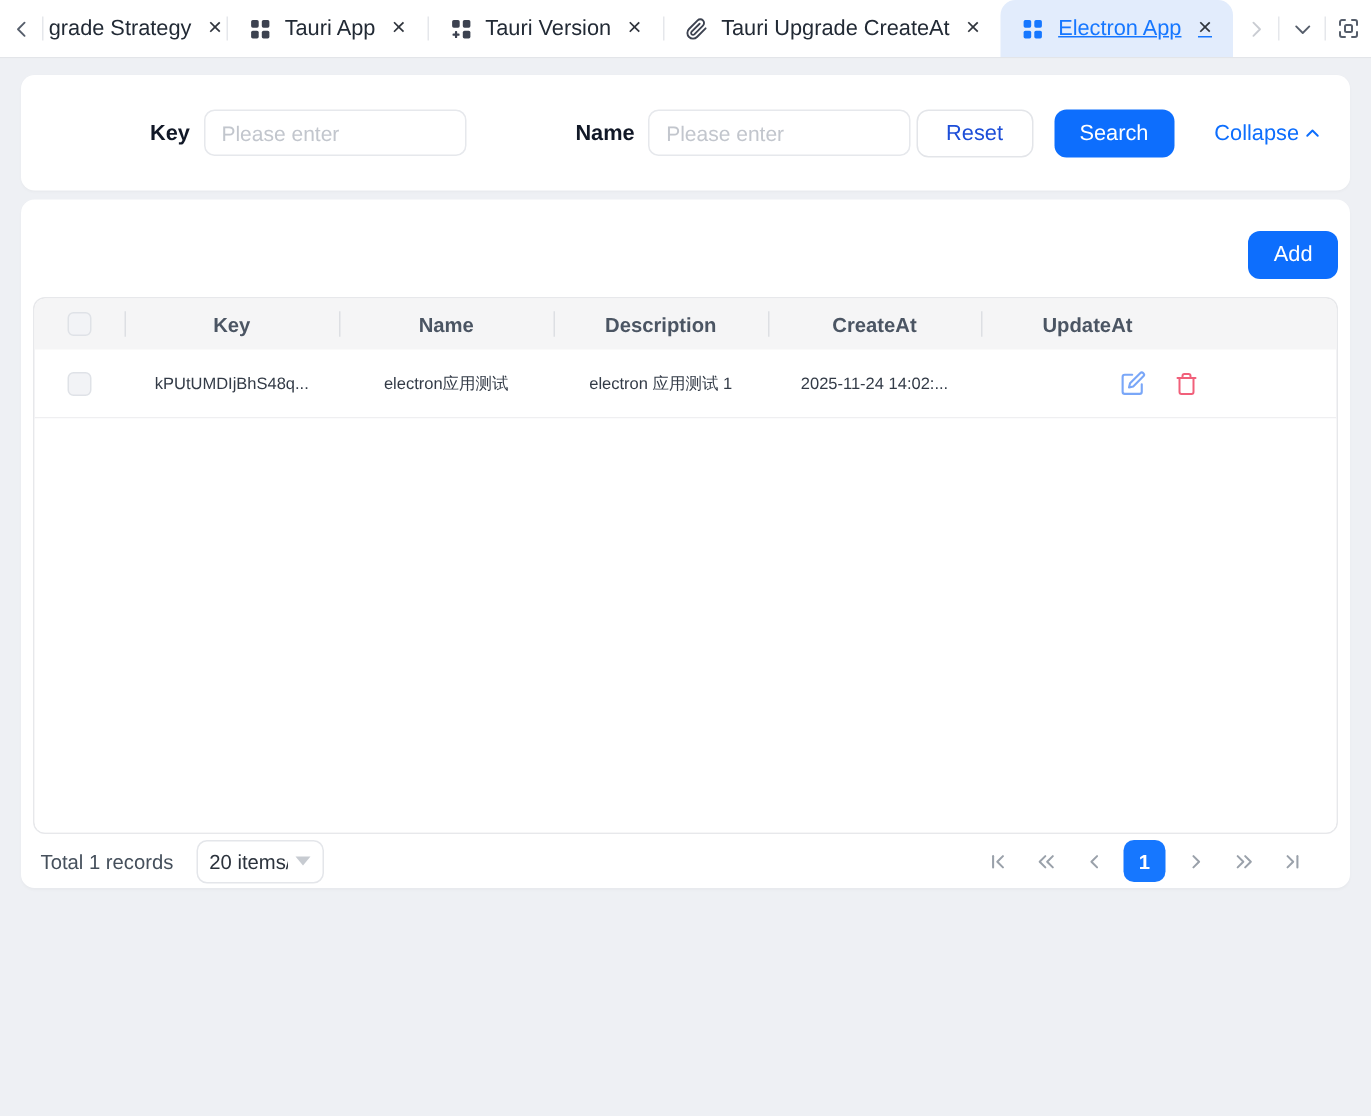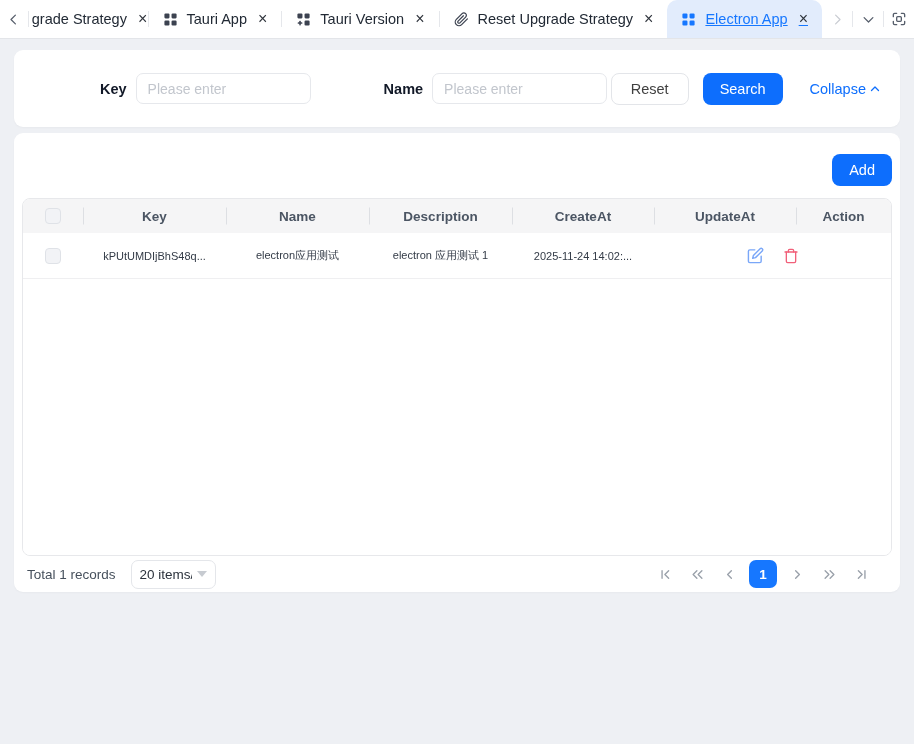--- a/index.html
+++ b/index.html
@@ -58,21 +58,21 @@
     padding: 0 11px; font-size: 14px; color: #111827; outline: none;
     font-family: "Liberation Sans", sans-serif;
   }
   .text-input::placeholder { color: #c2c6cd; }
   .search-actions { margin-left: auto; display: flex; align-items: center; margin-right: 19px; }
   .btn {
     height: 32px; border-radius: 8px; font-size: 14.5px; cursor: pointer;
     font-family: "Liberation Sans", sans-serif; display: inline-flex;
     align-items: center; justify-content: center;
   }
-  .btn-default { background: #fff; border: 1px solid #e3e5e9; color: #404040; padding: 0 19px; }
+  .btn-default { background: #fff; border: 1px solid #e3e5e9; color: #1d4ed8; padding: 0 19px; }
   .btn-primary { background: #0d6efd; border: none; color: #fff; padding: 0 17px; }
   .reset-btn { margin-right: 14px; }
   .collapse-link {
     margin-left: 27px; background: none; border: none; color: #0d6efd;
     font-size: 14.5px; cursor: pointer; display: inline-flex; align-items: center; gap: 3px;
     font-family: "Liberation Sans", sans-serif;
   }
 
   
   .table-card { margin-top: 6px; height: 459px; padding: 0 8px; display: flex; flex-direction: column; }
@@ -182,21 +182,21 @@
     <button class="tab-close">×</button>
   </div>
   <div class="vsep"></div>
 
   <div class="tab">
     <span class="tab-icon">
       <svg width="15" height="15" viewBox="0 0 24 24" fill="none" stroke="currentColor" stroke-width="2" stroke-linecap="round" stroke-linejoin="round">
           <path d="M21.44 11.05l-9.19 9.19a6 6 0 0 1-8.49-8.49l9.19-9.19a4 4 0 1 1 5.66 5.66l-9.2 9.19a2 2 0 0 1-2.83-2.83l8.49-8.48"></path>
         </svg>
     </span>
-    <span>Reset Upgrade Strategy</span>
+    <span>Tauri Upgrade CreateAt</span>
     <button class="tab-close">×</button>
   </div>
 
   <div class="tab active">
     <span class="tab-icon">
       <svg width="15" height="15" viewBox="0 0 16 16" fill="currentColor">
           <rect x="1.5" y="1.5" width="5.4" height="5.4" rx="1.2"></rect>
           <rect x="9.1" y="1.5" width="5.4" height="5.4" rx="1.2"></rect>
           <rect x="1.5" y="9.1" width="5.4" height="5.4" rx="1.2"></rect>
           <rect x="9.1" y="9.1" width="5.4" height="5.4" rx="1.2"></rect>
@@ -268,21 +268,20 @@
   <div class="table-wrap">
     <div class="thead">
       <div class="cell col-cb">
         <button class="checkbox"></button>
       </div>
       <div class="cell col-a">Key</div>
       <div class="cell col-a">Name</div>
       <div class="cell col-a">Description</div>
       <div class="cell col-b">CreateAt</div>
       <div class="cell col-b">UpdateAt</div>
-      <div class="cell col-action">Action</div>
     </div>
 
     <div class="trow">
       <div class="cell col-cb">
         <button class="checkbox"></button>
       </div>
       <div class="cell col-a">kPUtUMDIjBhS48q...</div>
       <div class="cell col-a">electron应用测试</div>
       <div class="cell col-a">electron 应用测试 1</div>
       <div class="cell col-b">2025-11-24 14:02:...</div>

